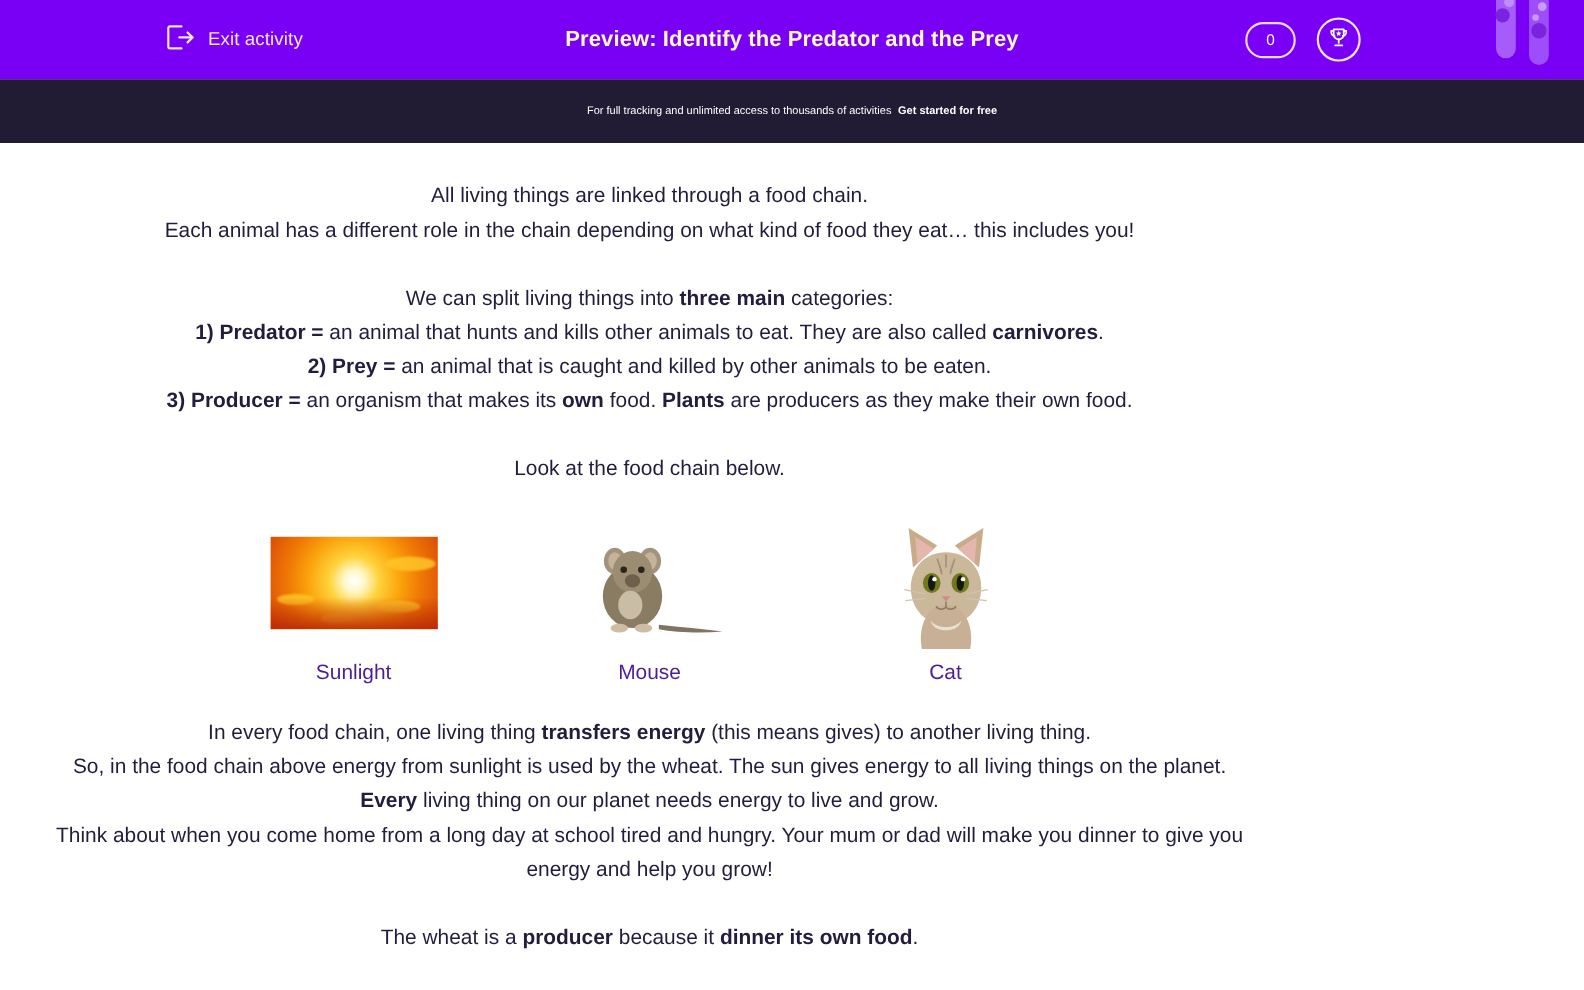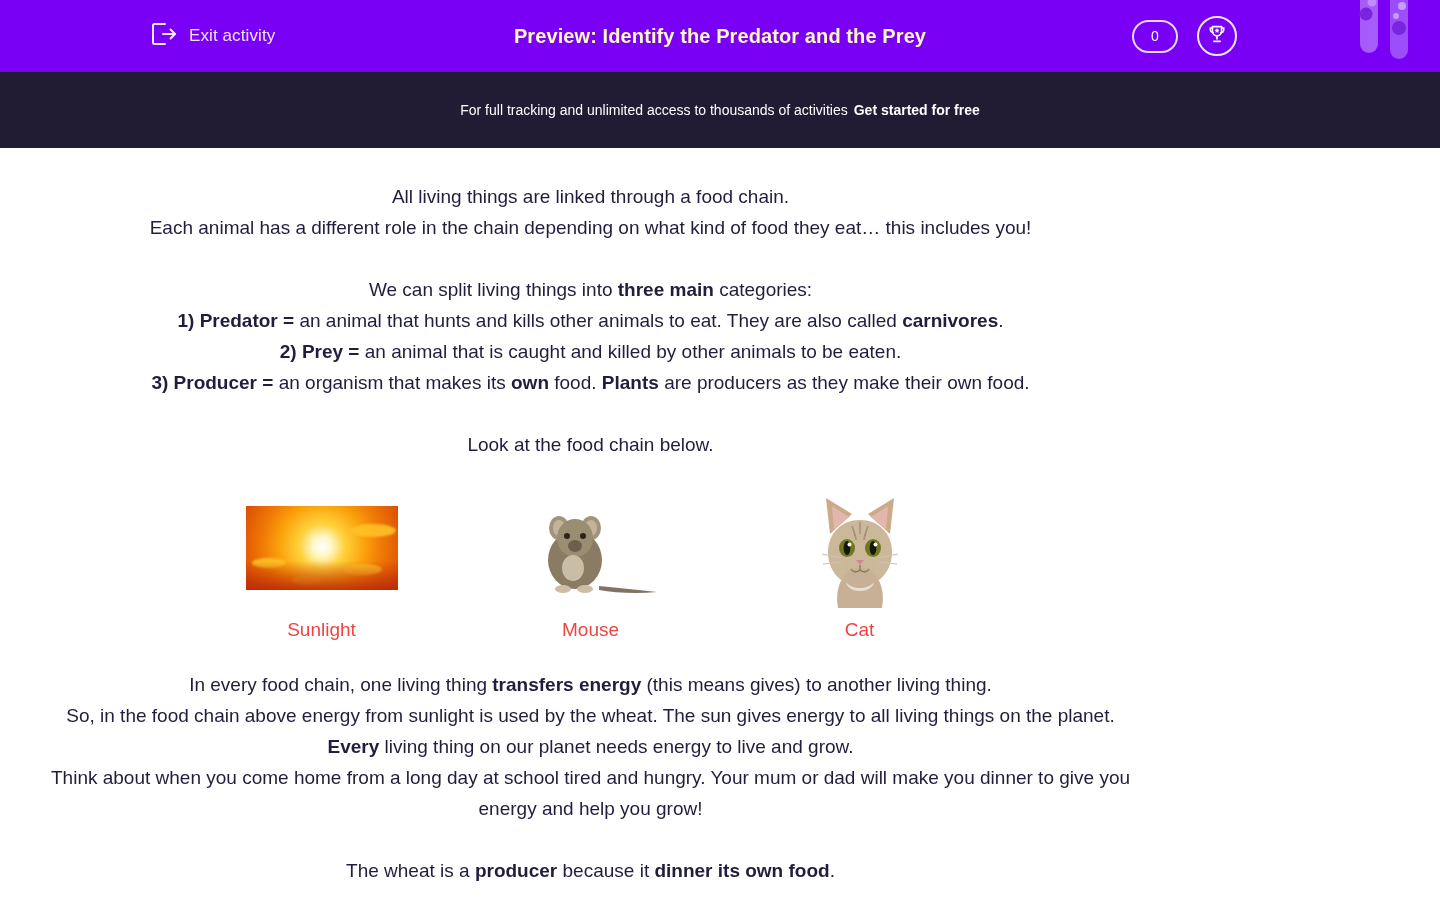--- a/index.html
+++ b/index.html
@@ -76,27 +76,27 @@
   
   .vials {
     position: absolute;
     right: 20px;
     top: -6px;
     width: 70px; height: 78px;
   }
 
   
   .promo {
-    height: 76px;
+    height: 58px;
     background: #211b33;
     display: flex;
     align-items: center;
     justify-content: center;
     color: #ffffff;
-    font-size: 14px;
+    font-size: 10px;
   }
   .promo-cta {
     font-weight: bold;
     margin-left: 6px;
     color: #ffffff;
     text-decoration: none;
     cursor: pointer;
   }
 
   
@@ -132,21 +132,21 @@
   }
   .chain-figure {
     height: 124px;
     display: flex;
     align-items: center;
     justify-content: center;
   }
   .chain-label {
     margin-top: 9px;
     font-size: 19px;
-    color: #ef4444;
+    color: #4c1d95;
   }
 
   
   .img-sunlight {
     width: 152px; height: 84px;
     background:
       radial-gradient(circle at 50% 48%, #ffffff 0%, #fff7c8 11%, #ffd23b 26%, #fba30c 48%, #f07a05 68%, #d94a06 100%);
     position: relative;
     overflow: hidden;
   }

